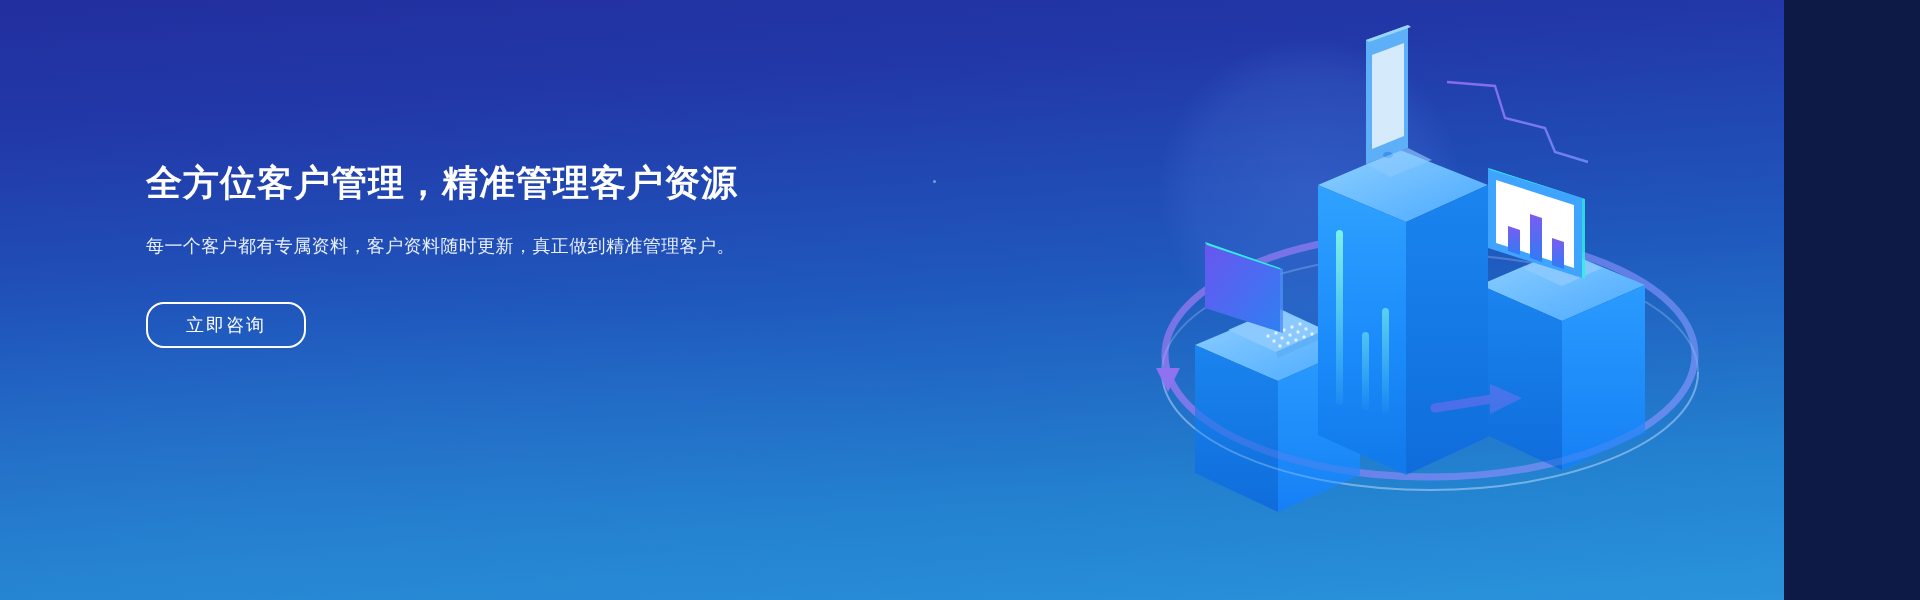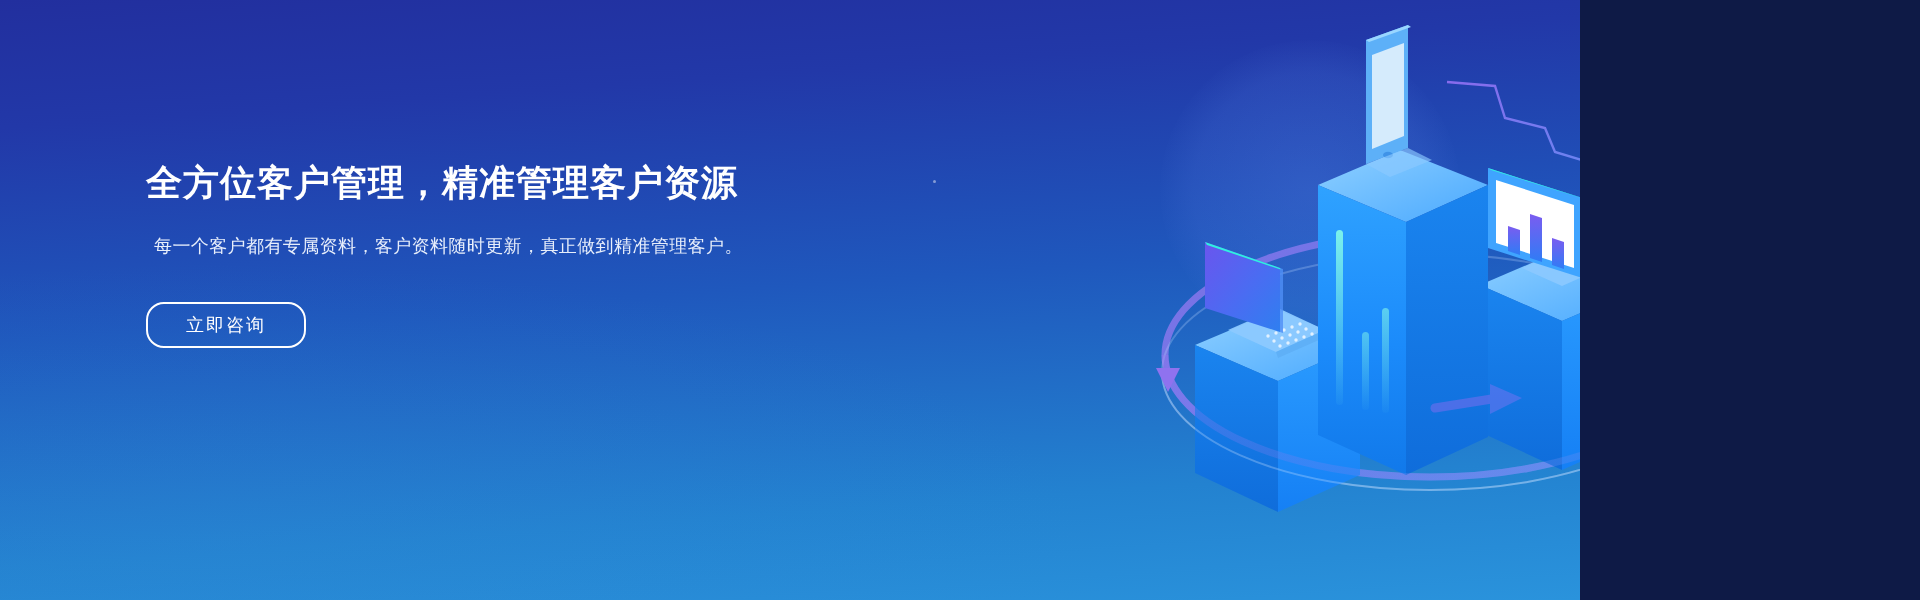--- a/index.html
+++ b/index.html
@@ -4,21 +4,21 @@
 <style>
   html, body {
     margin: 0;
     padding: 0;
     background: #0e1a46;
   }
   * { box-sizing: border-box; }
 
   .banner {
     position: relative;
-    width: 1580px;
+    width: 1784px;
     height: 600px;
     overflow: hidden;
     font-family: "Liberation Sans", "DejaVu Sans", sans-serif;
     background: linear-gradient(176deg, #222f9e 0%, #2238a8 18%, #1f58bd 48%, #2382d0 80%, #2a93dc 100%);
   }
 
   
   .bg-glow-a {
     position: absolute;
     left: 1160px; top: 40px;
@@ -52,21 +52,21 @@
   .headline {
     margin: 0;
     font-size: 36px;
     font-weight: bold;
     color: #ffffff;
     letter-spacing: 1px;
     line-height: 46px;
     white-space: nowrap;
   }
   .subtitle {
-    margin: 26px 0 0 8px;
+    margin: 26px 0 0 0;
     font-size: 18px;
     line-height: 28px;
     color: #e7eefb;
     width: 590px;
     letter-spacing: 0.4px;
   }
   .cta {
     display: inline-flex;
     align-items: center;
     justify-content: center;

